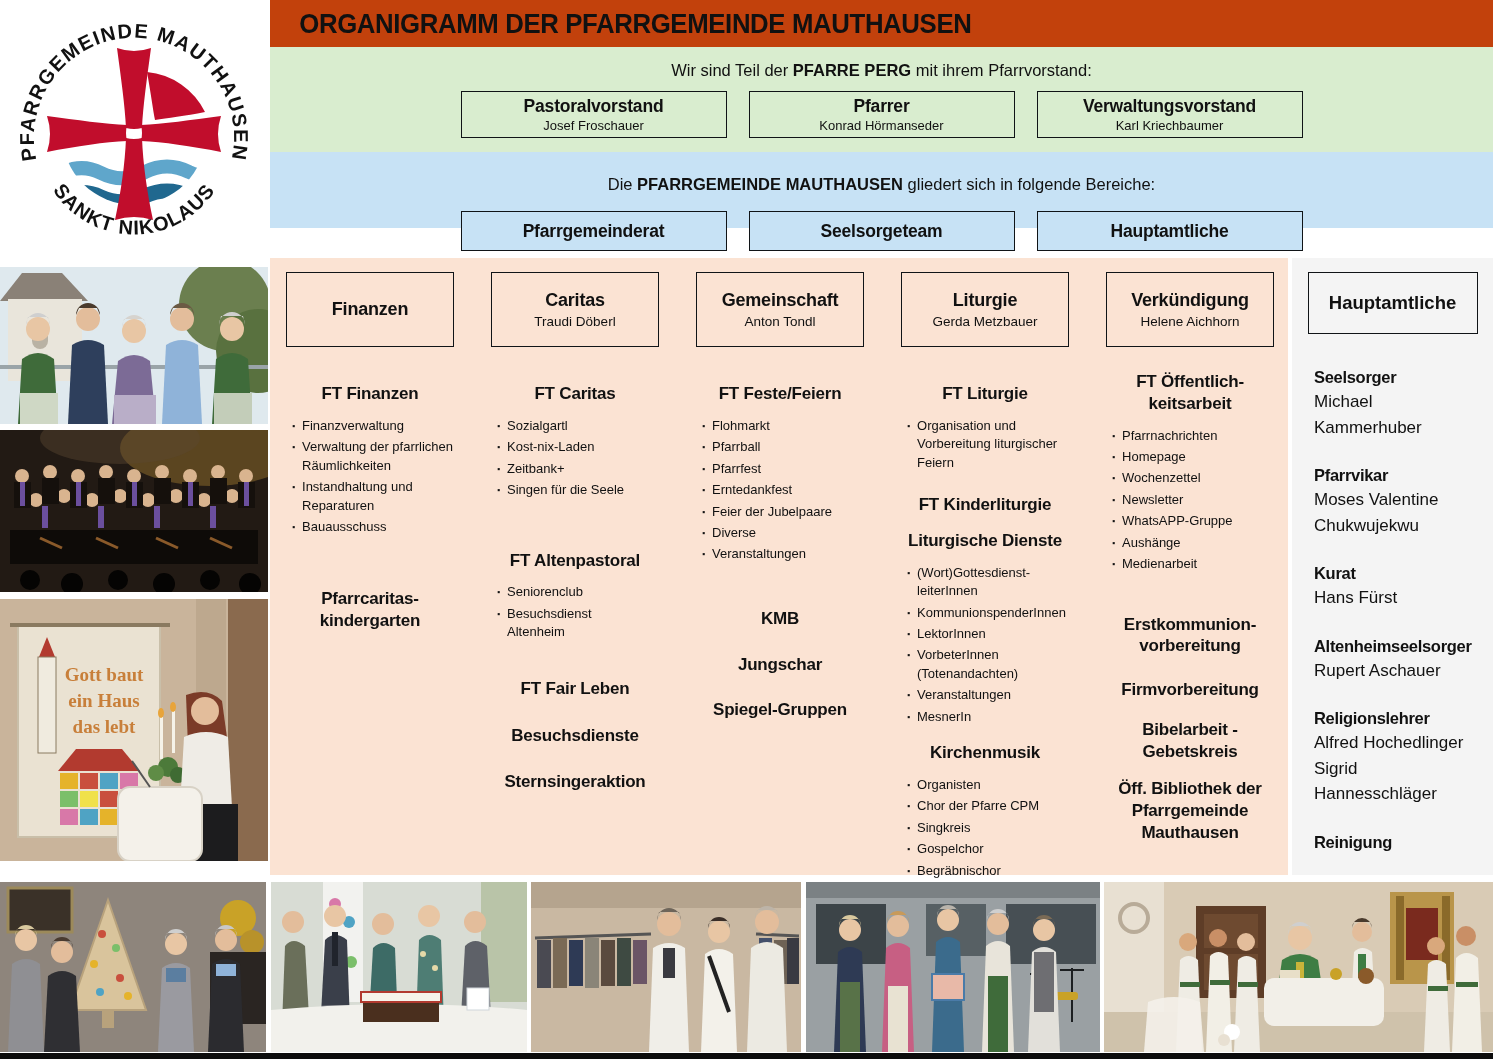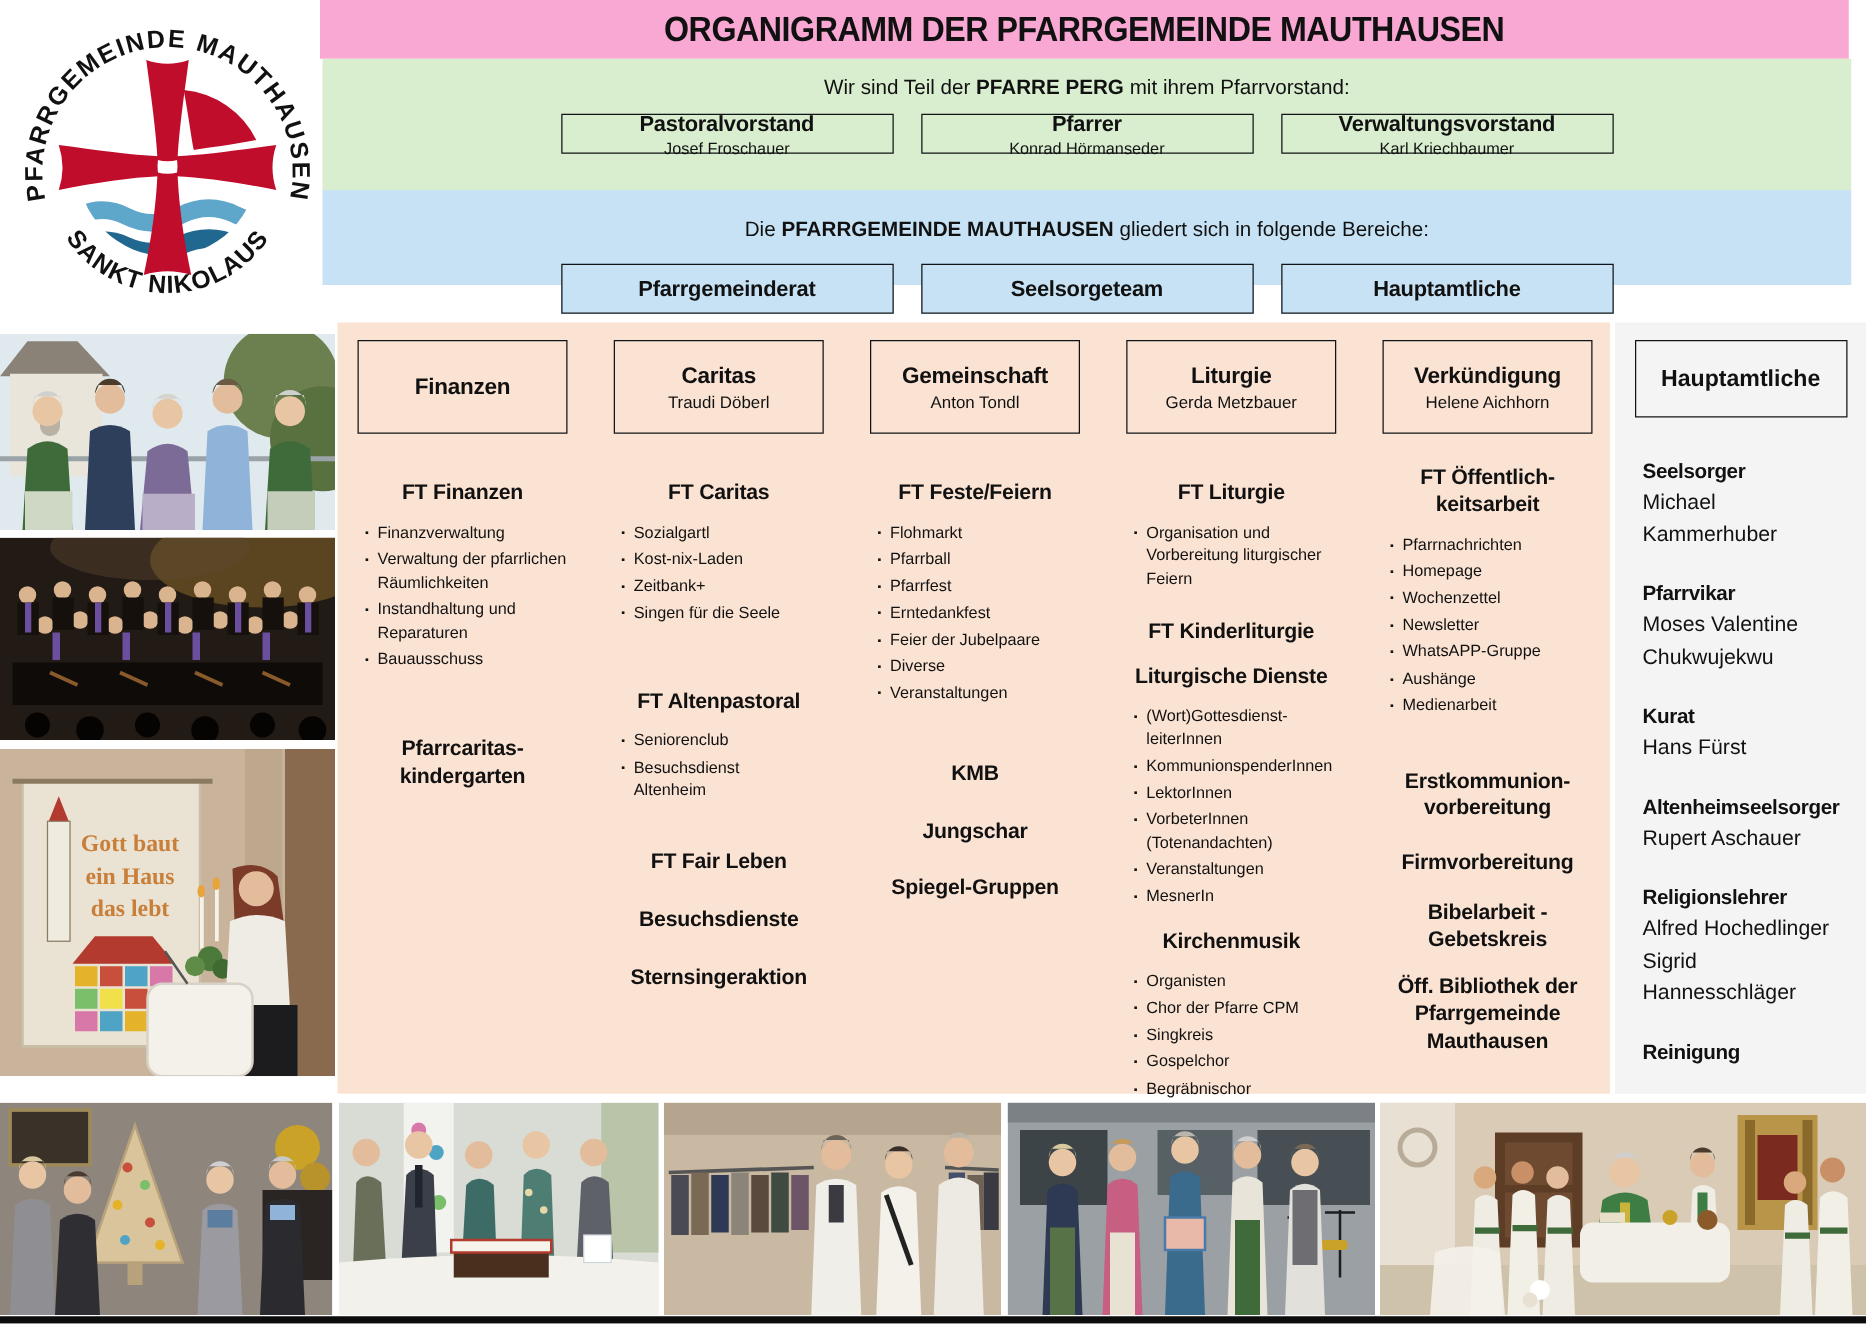--- a/index.html
+++ b/index.html
@@ -1,37 +1,37 @@
 <!DOCTYPE html>
 <html lang="de"><head>
 <meta charset="utf-8">
 <style>
   html,body{margin:0;padding:0;background:#ffffff;}
   #stage{position:relative;width:1493px;height:1059px;background:#ffffff;
          font-family:"Liberation Sans",sans-serif;color:#111;overflow:hidden;}
 
   
   .logo-area{position:absolute;left:0;top:0;width:270px;height:265px;background:#fff;}
-  .title-row{position:absolute;left:256px;top:0;width:1223px;height:47px;
-             display:flex;align-items:center;justify-content:center;background:#f9a8d4;}
+  .title-row{position:absolute;left:270px;top:0;width:1223px;height:47px;
+             display:flex;align-items:center;background:#c2410c;}
   .title-row h1{margin:0;font-size:28px;font-weight:800;letter-spacing:-0.4px;
                 transform:scaleX(0.92);white-space:nowrap;}
 
-  .band{position:absolute;left:258px;width:1223px;}
+  .band{position:absolute;left:270px;width:1223px;}
   .band.green{top:47px;height:105px;background:#d9edcf;}
   .band.blue{top:152px;height:76px;background:#c7e2f5;}
   .band-intro{margin:0;text-align:center;font-size:16.5px;}
   .band.green .band-intro{padding-top:14px;}
   .band.blue .band-intro{padding-top:23px;}
   .band-boxes{display:flex;justify-content:center;gap:22px;}
   .band.green .band-boxes{margin-top:11px;}
   .band.blue .band-boxes{margin-top:17px;}
   .bbox{width:266px;border:1.6px solid #101417;display:flex;flex-direction:column;
         align-items:center;justify-content:center;box-sizing:border-box;}
-  .band.green .bbox{height:32px;background:#d9edcf;}
+  .band.green .bbox{height:47px;background:#d9edcf;}
   .band.blue .bbox{height:40px;background:#c7e2f5;}
   .bbox-title{font-size:17.5px;font-weight:bold;letter-spacing:-0.2px;}
   .bbox-name{font-size:13px;margin-top:1px;}
 
   
   .left-photos{position:absolute;left:0;top:265px;width:270px;height:617px;background:#fff;}
   .lphoto{position:absolute;left:0;width:268px;overflow:hidden;}
   #lphoto-1{top:2px;height:157px;}
   #lphoto-2{top:165px;height:162px;}
   #lphoto-3{top:334px;height:262px;}

